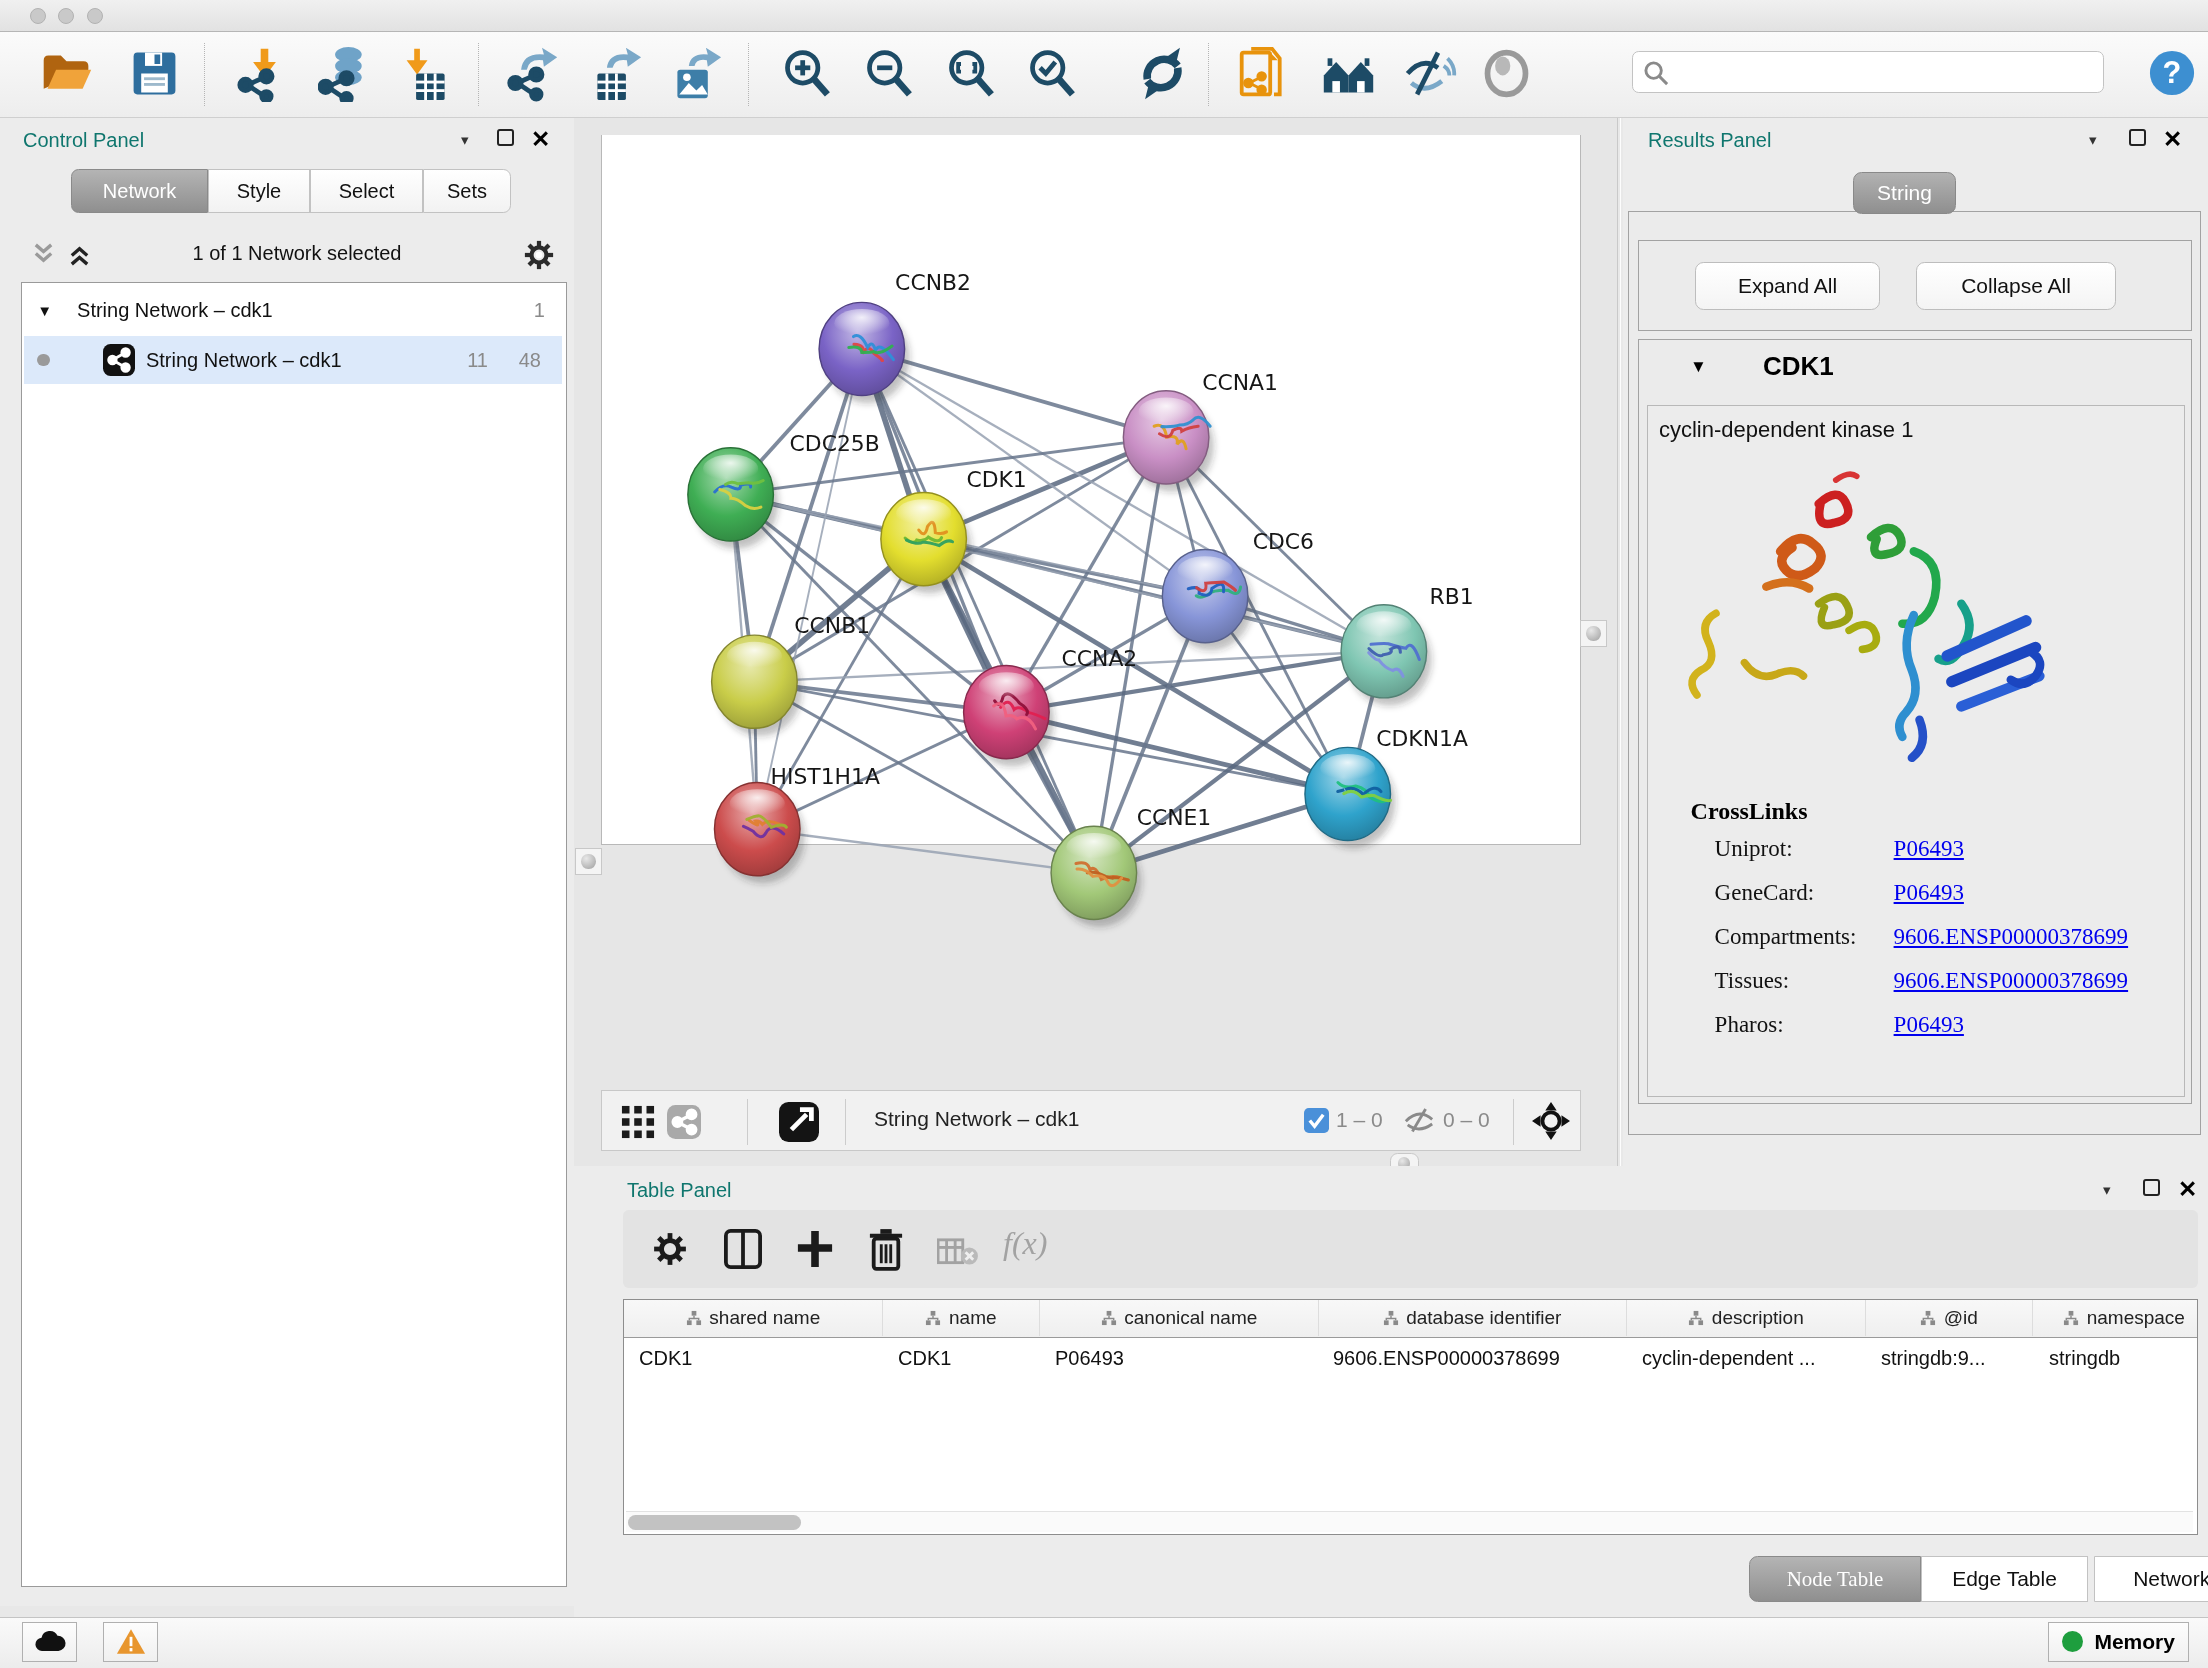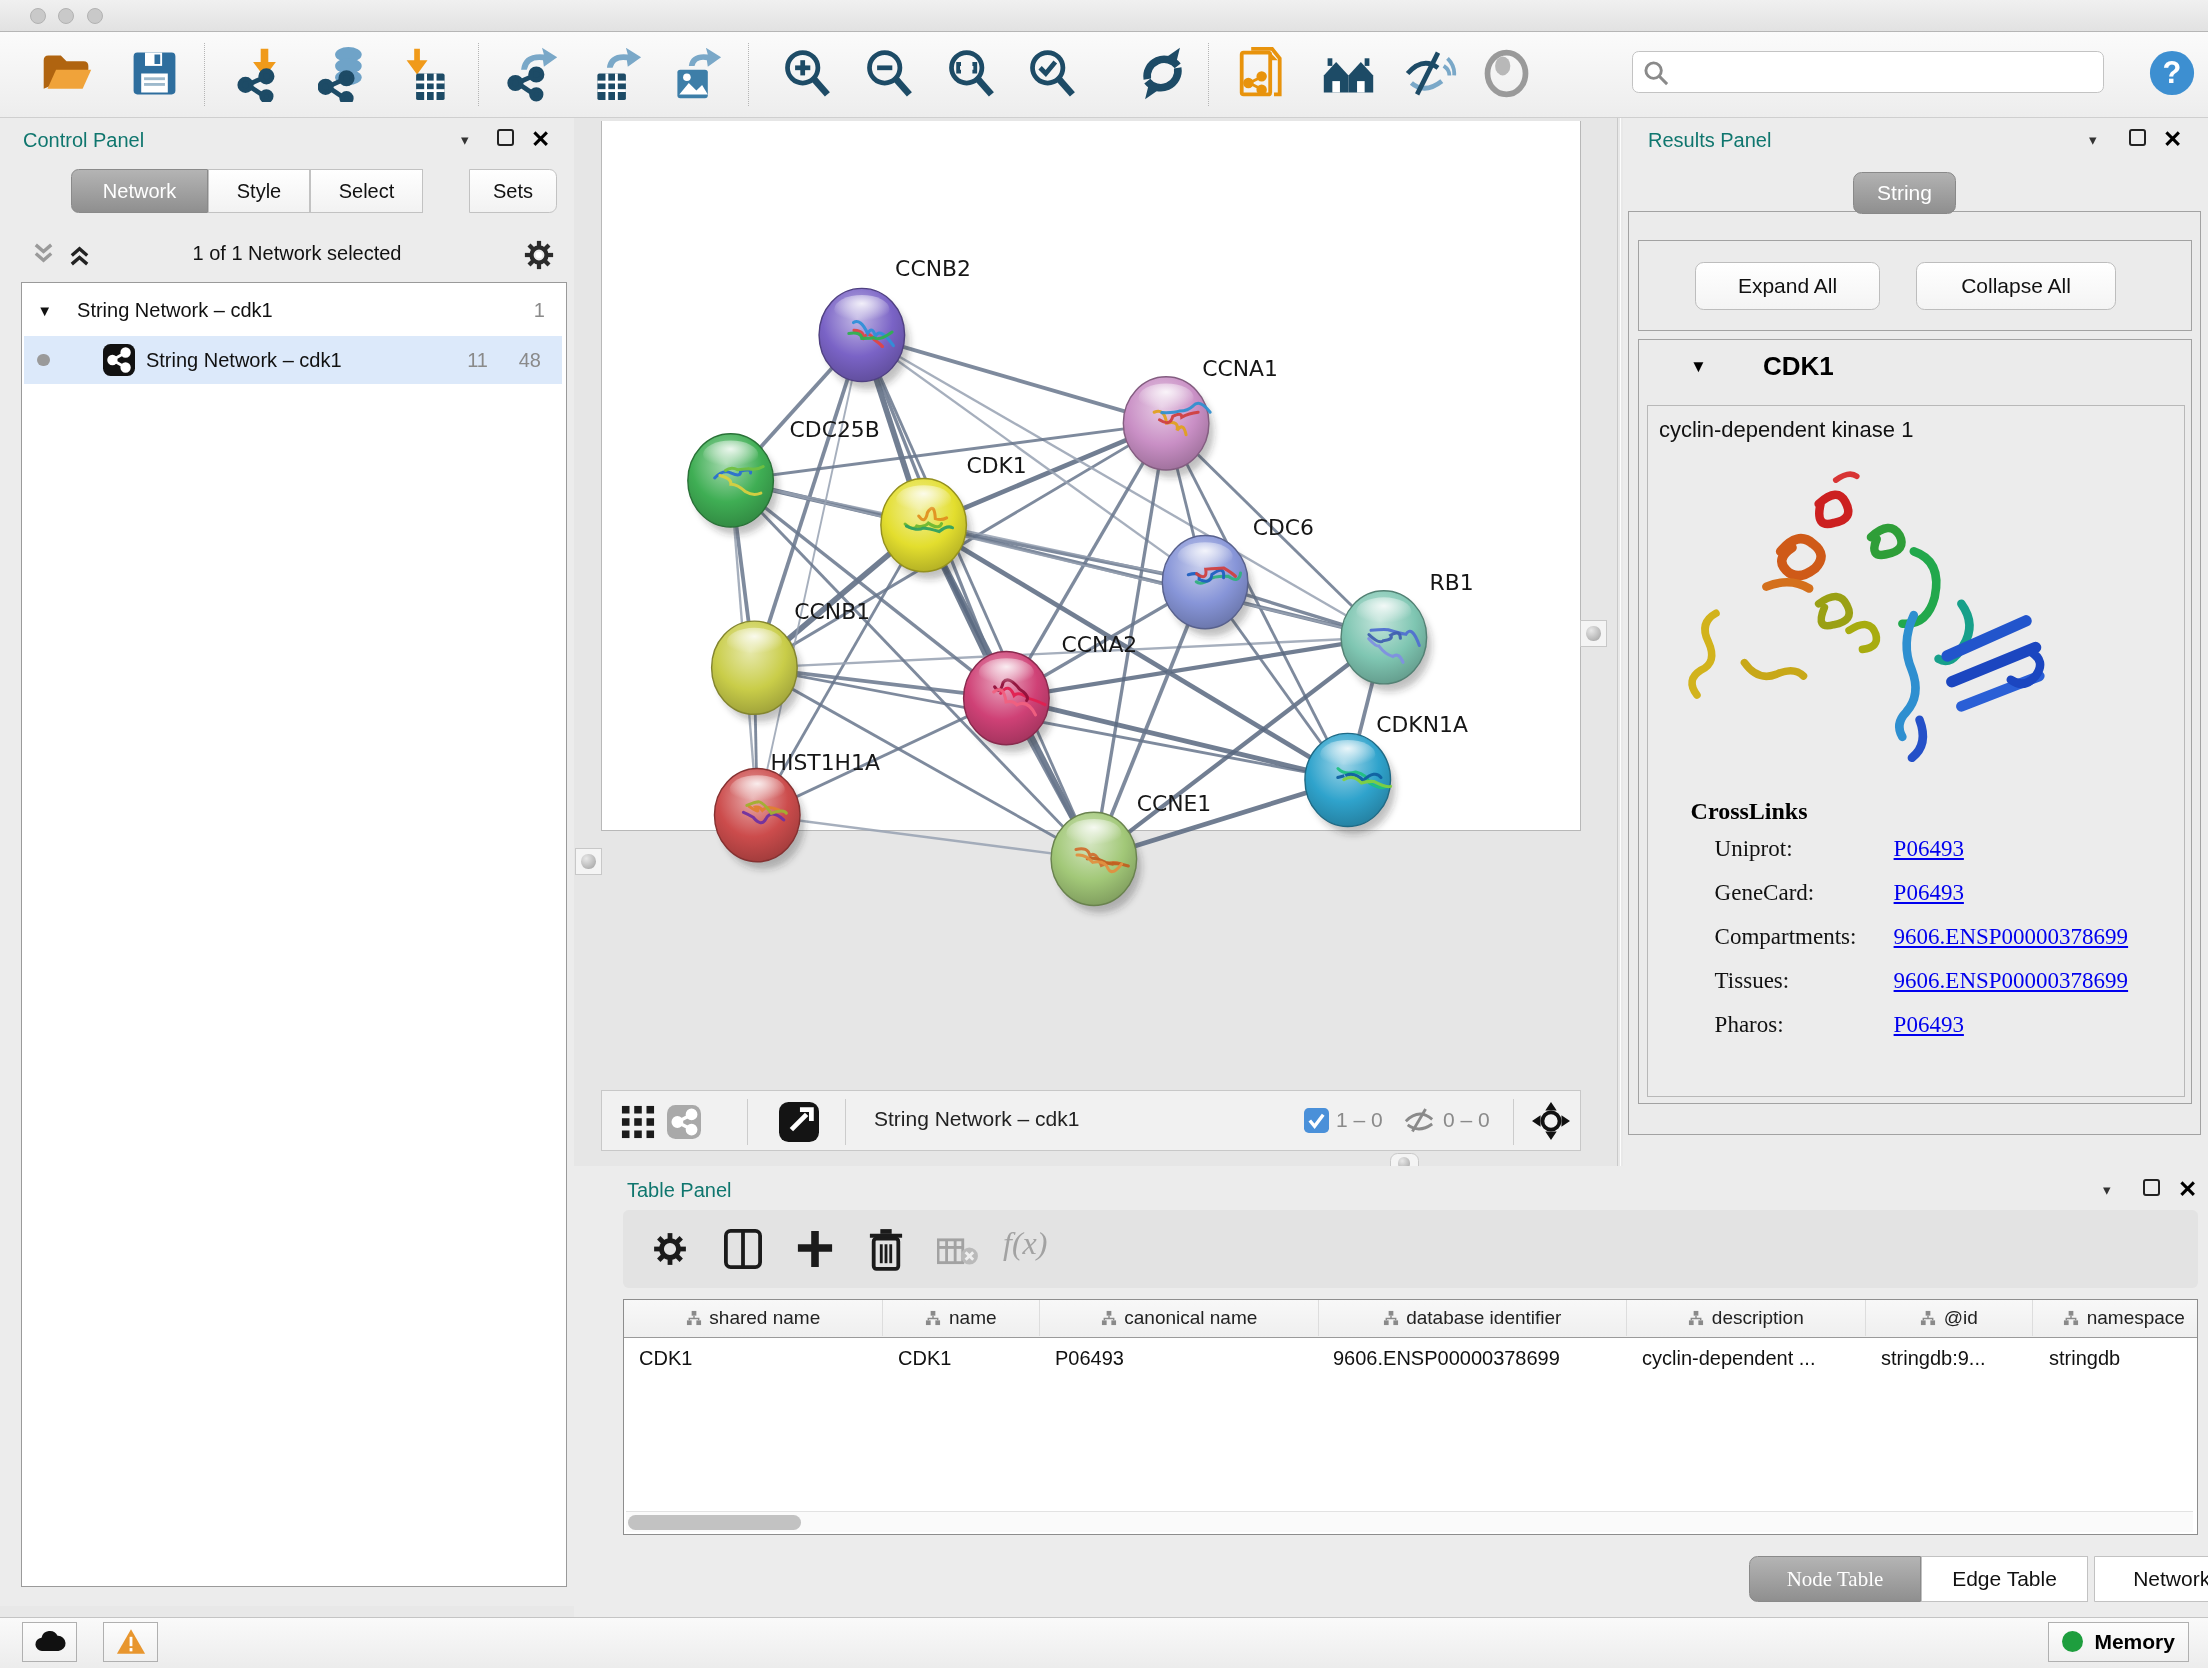--- a/index.html
+++ b/index.html
@@ -36,21 +36,21 @@
     border-color:#8a8a8a; }
   .listbox { left:21px; top:164px; width:546px; height:1305px; background:#fff;
     border:1.9px solid #9a9a9a; }
   .trow { position:absolute; left:1.9px; width:538px; height:48px; font-size:20px;
     color:#111; display:flex; align-items:center; }
   .trow.sel { background:#dce9fa; }
   .tcount { position:absolute; color:#8a8a8a; font-size:20px; }
 
   
   .netgutter { left:574px; top:118px; width:1044px; height:1499px; background:#e6e6e6; }
-  .canvas { left:601px; top:121px; width:980px; height:710px; background:#fff;
+  .canvas { left:601px; top:135px; width:980px; height:710px; background:#fff;
     border:1px solid #b8b8b8; border-top:none; }
   .viewbar { left:601px; top:1090px; width:980px; height:61px; background:#f1f1f1;
     border:1px solid #c8c8c8; }
   .vb-sep { top:7.6px; height:46px; border-left:1px solid #cccccc; }
   .splitsq { width:27px; height:27px; background:#f4f4f4; border:1px solid #c8c8c8;
     display:flex; align-items:center; justify-content:center; }
   .splitdot { width:14.3px; height:14.3px; border-radius:50%;
     background:radial-gradient(circle at 35% 30%, #e8e8e8, #9e9e9e); }
 
   
@@ -309,21 +309,21 @@
 
 <div class="abs cpanel">
   <div class="abs ptitle" style="left:23px;top:11.4px">Control Panel</div>
   <div class="abs" style="left:461px;top:13.3px;color:#333">▾</div>
   <div class="abs" style="left:497px;top:11.4px;width:17px;height:17px;border:2.4px solid #222;border-radius:2.9px"></div>
   <div class="abs" style="left:531px;top:7.6px;font-size:23px;font-weight:bold">✕</div>
   <div class="abs" id="cp-tabs" style="left:71px;top:51px;width:447px;height:44px">
       <div class="tab active" style="left: 0px; width: 137px; border-radius: 7.6px 0px 0px 7.6px;">Network</div>
       <div class="tab" style="left: 137px; width: 102px;">Style</div>
       <div class="tab" style="left: 239px; width: 113px;">Select</div>
-      <div class="tab" style="left: 352px; width: 88px; border-radius: 0px 7.6px 7.6px 0px; margin-left: 46px;">Sets</div>
+      <div class="tab" style="left: 352px; width: 88px; border-radius: 0px 7.6px 7.6px 0px;">Sets</div>
     </div>
 
   <div class="abs" style="left:21px;top:116px;width:546px;height:42px">
     <svg class="abs" style="left:9.5px;top:7.6px" width="25" height="25" viewBox="0 0 26 26">
       <g stroke="#9a9a9a" stroke-width="3.5" fill="none">
           <path d="M5 3 l8 7 8-7"></path>
           <path d="M5 12 l8 7 8-7"></path>
         </g>
     </svg>
     <svg class="abs" style="left:46px;top:7.6px" width="25" height="25" viewBox="0 0 26 26">

